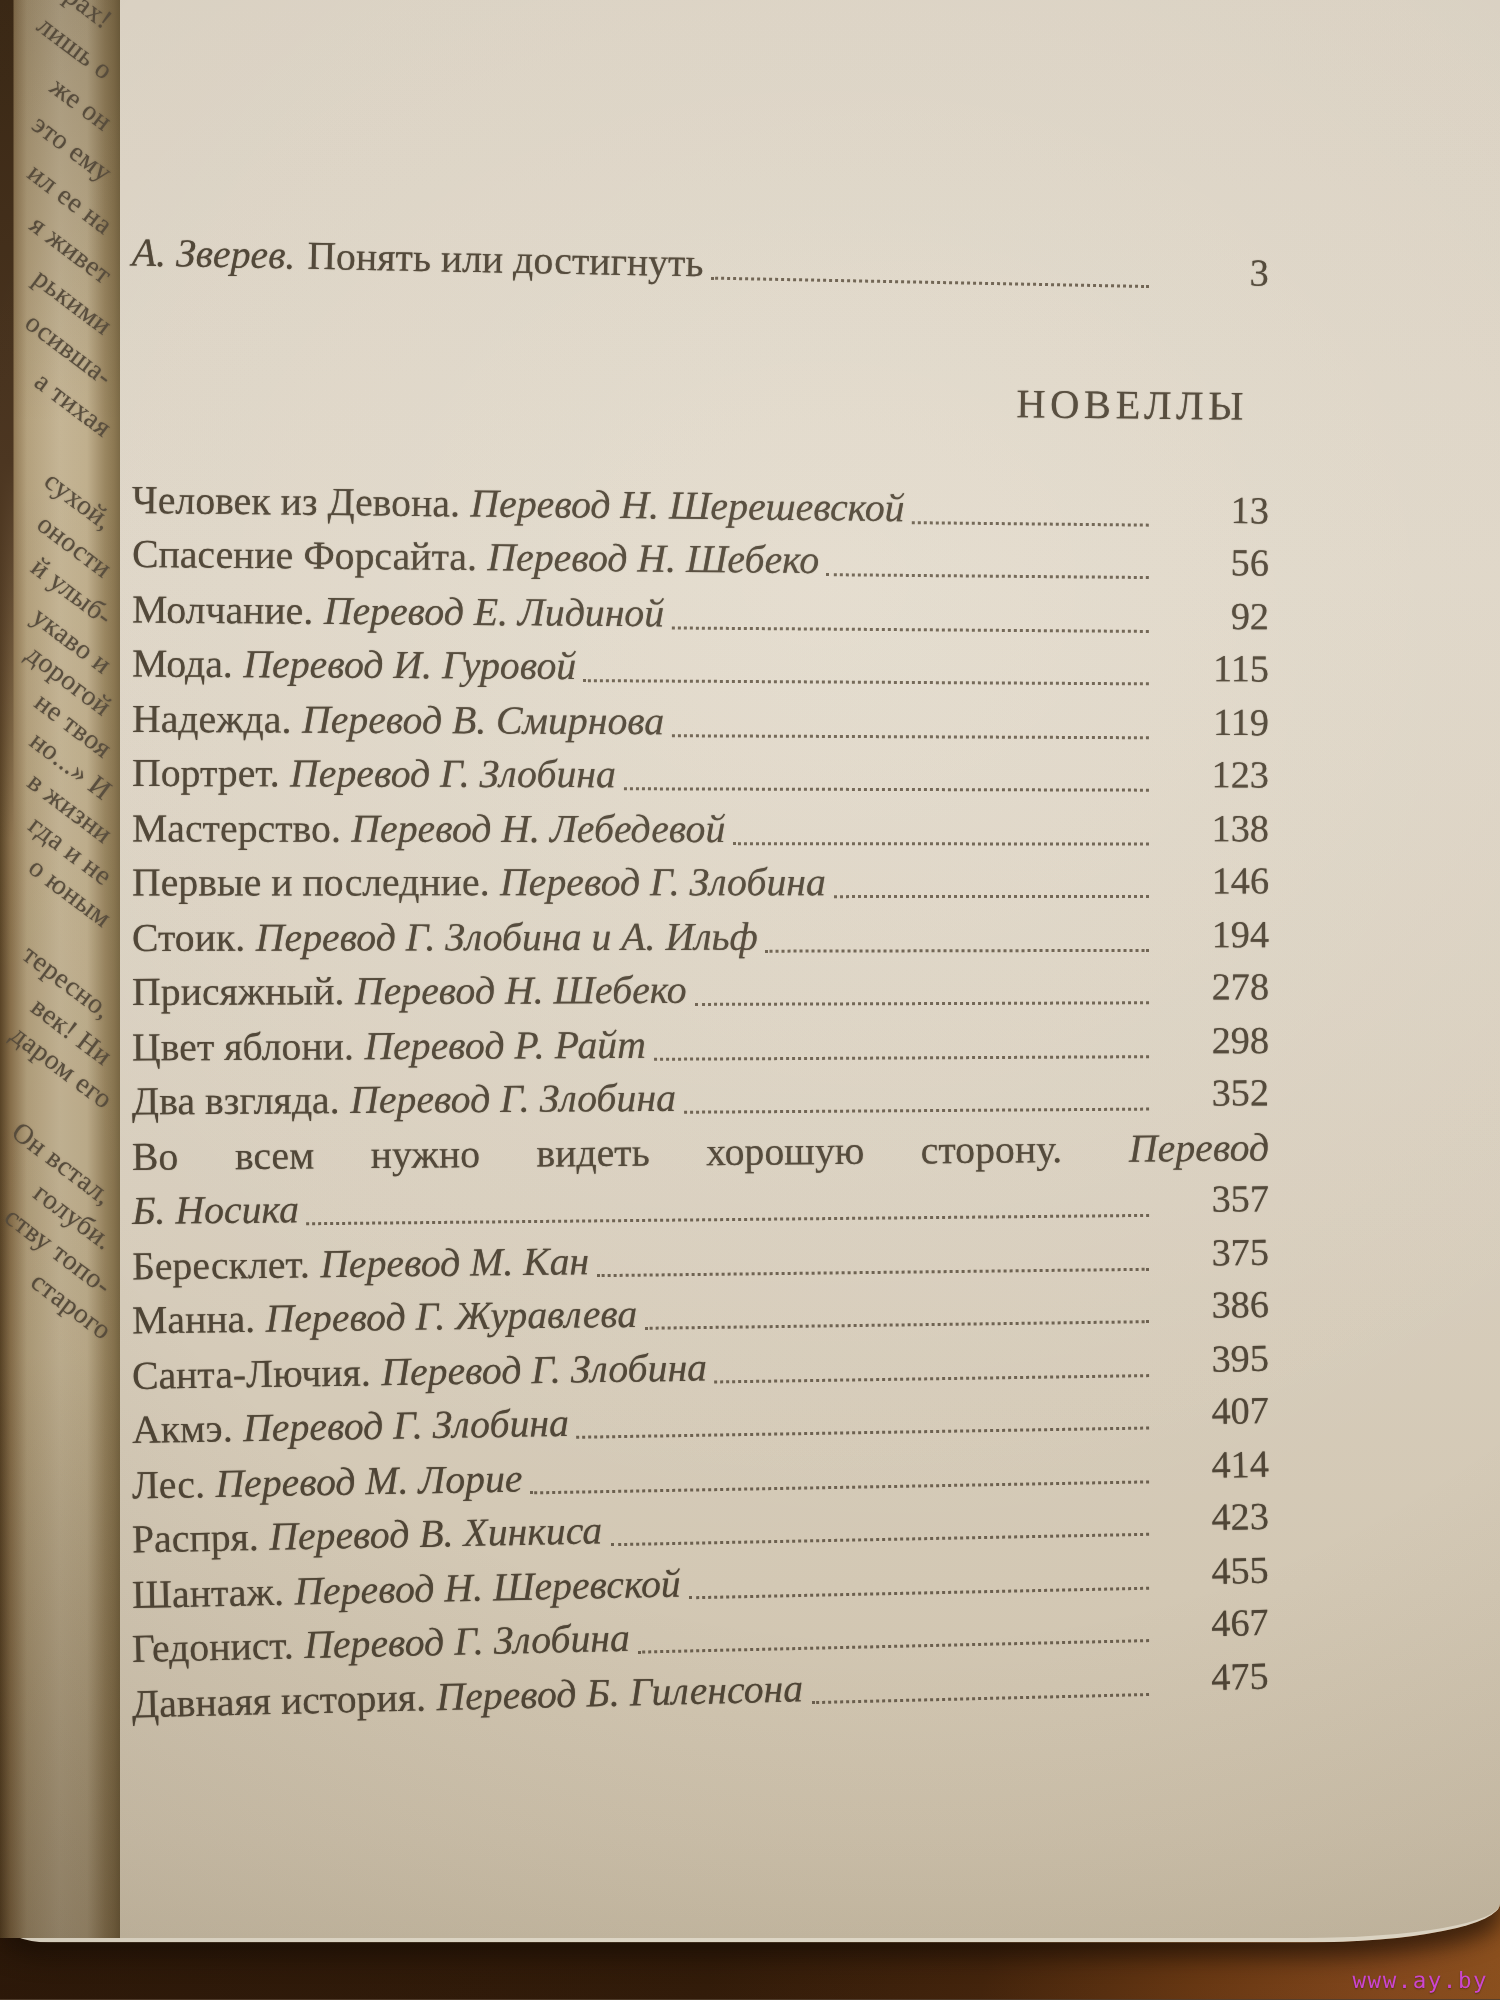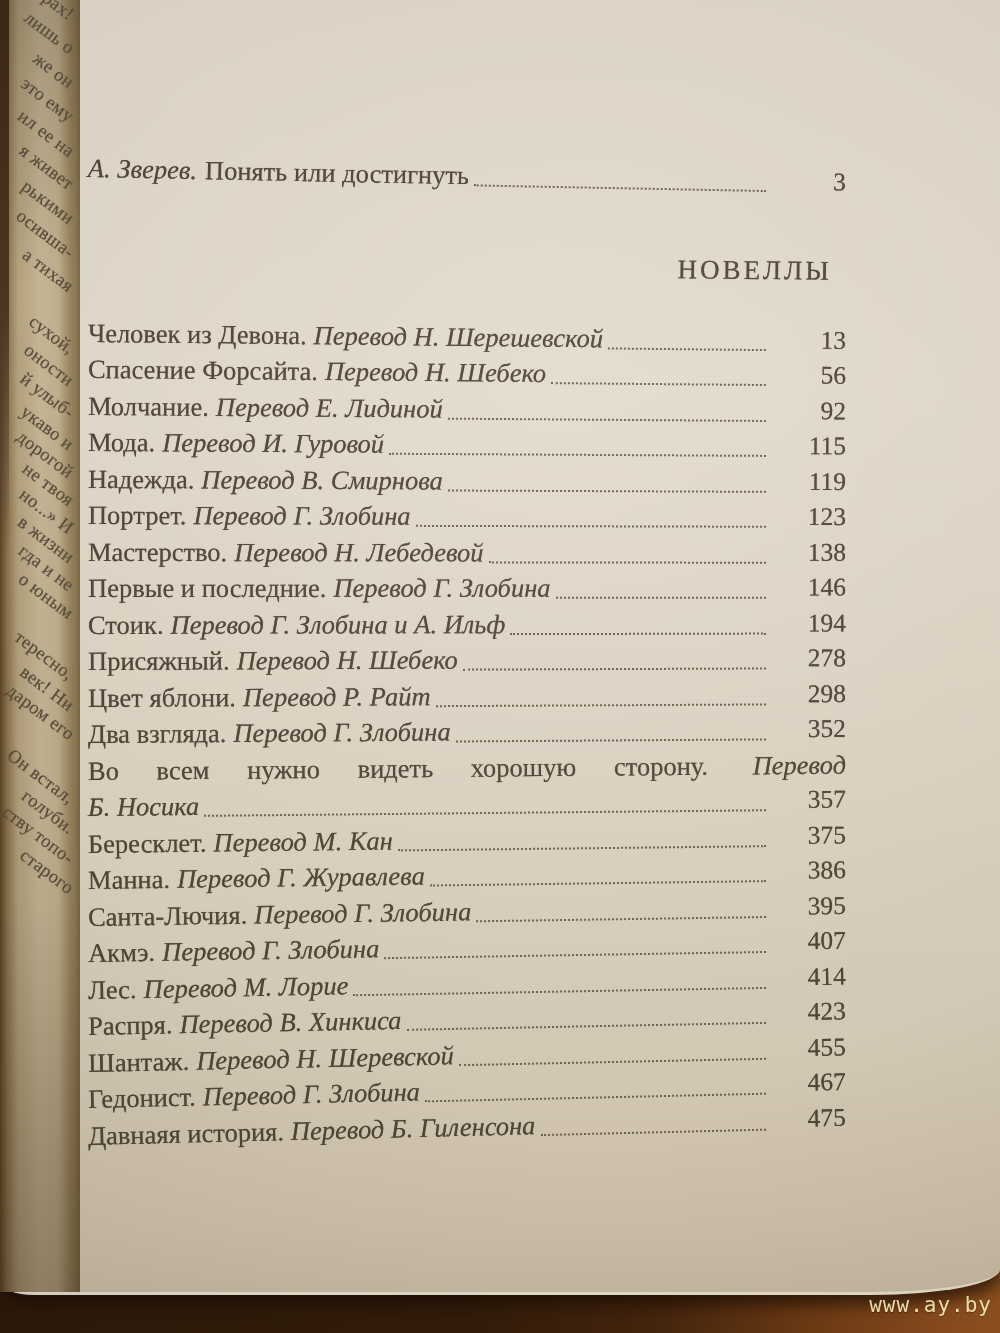--- a/index.html
+++ b/index.html
@@ -63,23 +63,23 @@
   .pg{width:70px;text-align:right;font-size:25.5px;}
   .row.nopage{display:block;text-align:justify;text-align-last:justify;}
   .row.nopage .t,.row.nopage .tr{white-space:normal;}
   
   .vignette{
     position:absolute;inset:0;z-index:4;pointer-events:none;
     background:
       radial-gradient(120% 90% at 60% 32%, rgba(255,250,238,0.08), rgba(0,0,0,0) 55%, rgba(50,35,18,0.10) 85%, rgba(45,30,15,0.16) 100%);
   }
   .watermark{
-    position:absolute;right:8px;bottom:16px;z-index:5;
-    font-family:"DejaVu Sans Mono",monospace;font-size:21px;letter-spacing:1px;
-    color:#fef9c3;opacity:0.85;text-shadow:0 1px 1px rgba(30,15,5,0.5);
+    position:absolute;right:8px;bottom:4px;z-index:5;
+    font-family:"DejaVu Sans Mono",monospace;font-size:15px;letter-spacing:1px;
+    color:#d946ef;opacity:0.85;text-shadow:0 1px 1px rgba(30,15,5,0.5);
   }
 </style>
 </head>
 <body>
 
 <div class="photo">
 
   <div class="table"></div>
 
   <div class="page">

